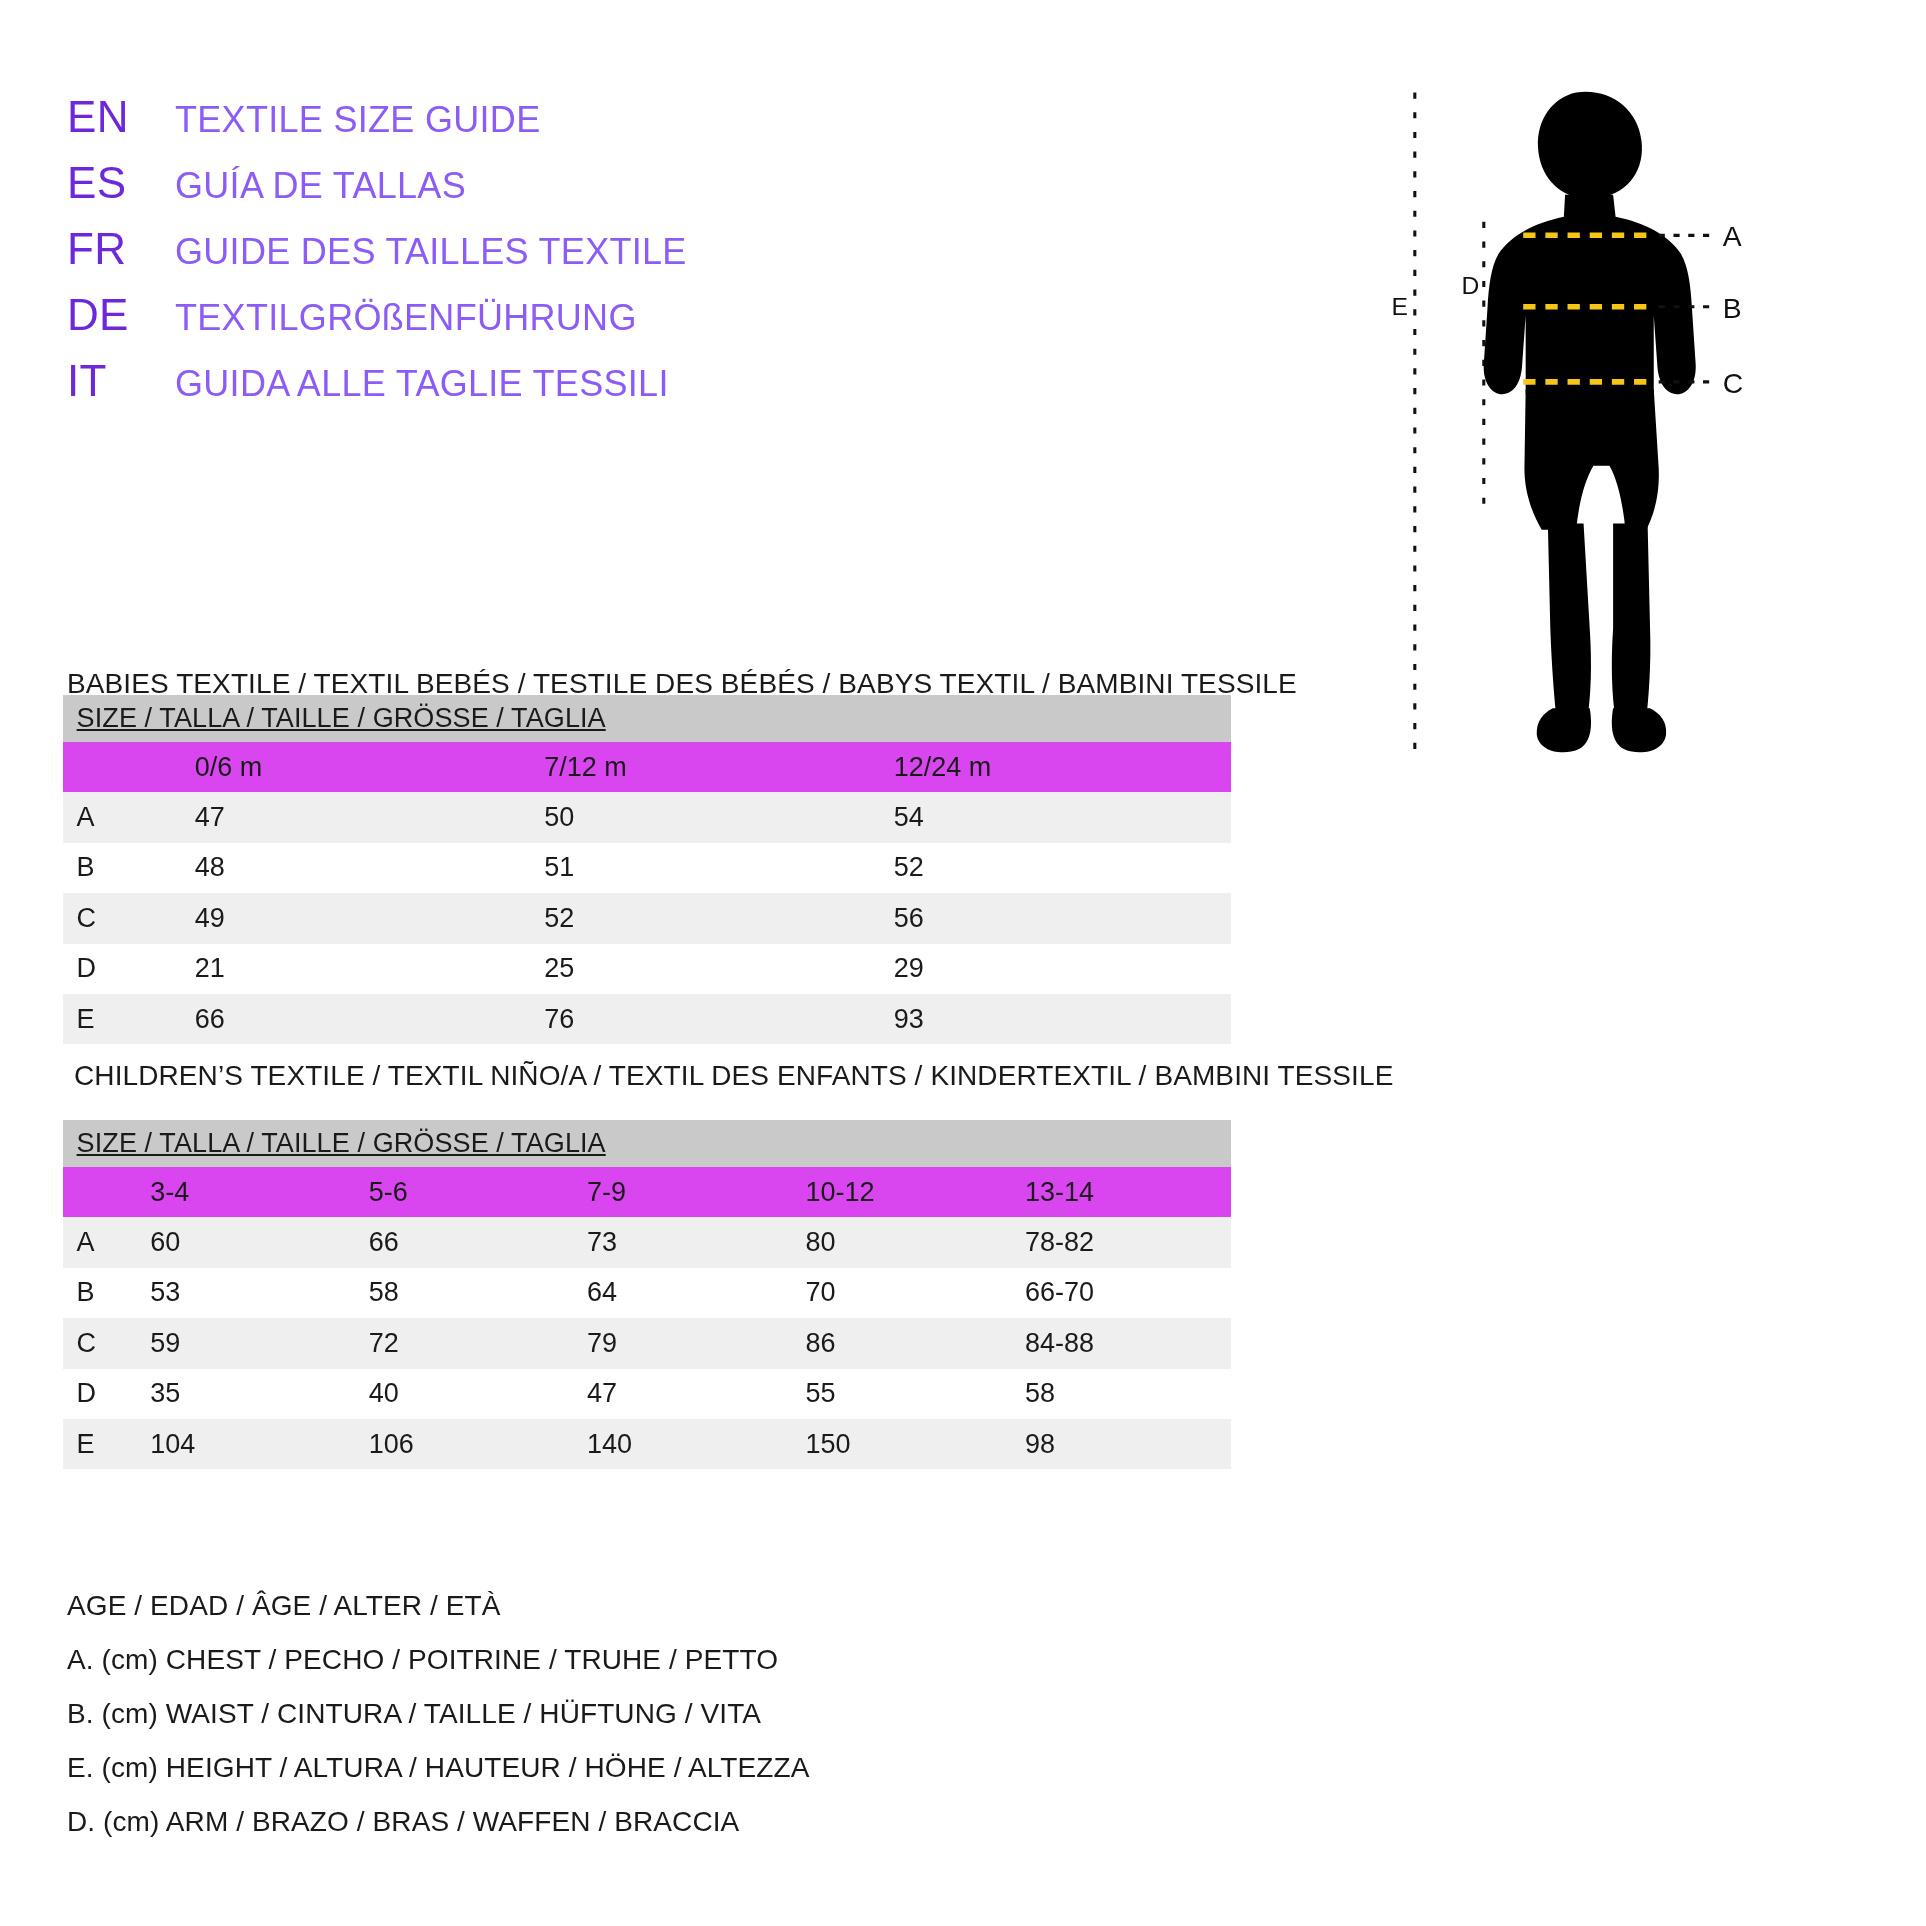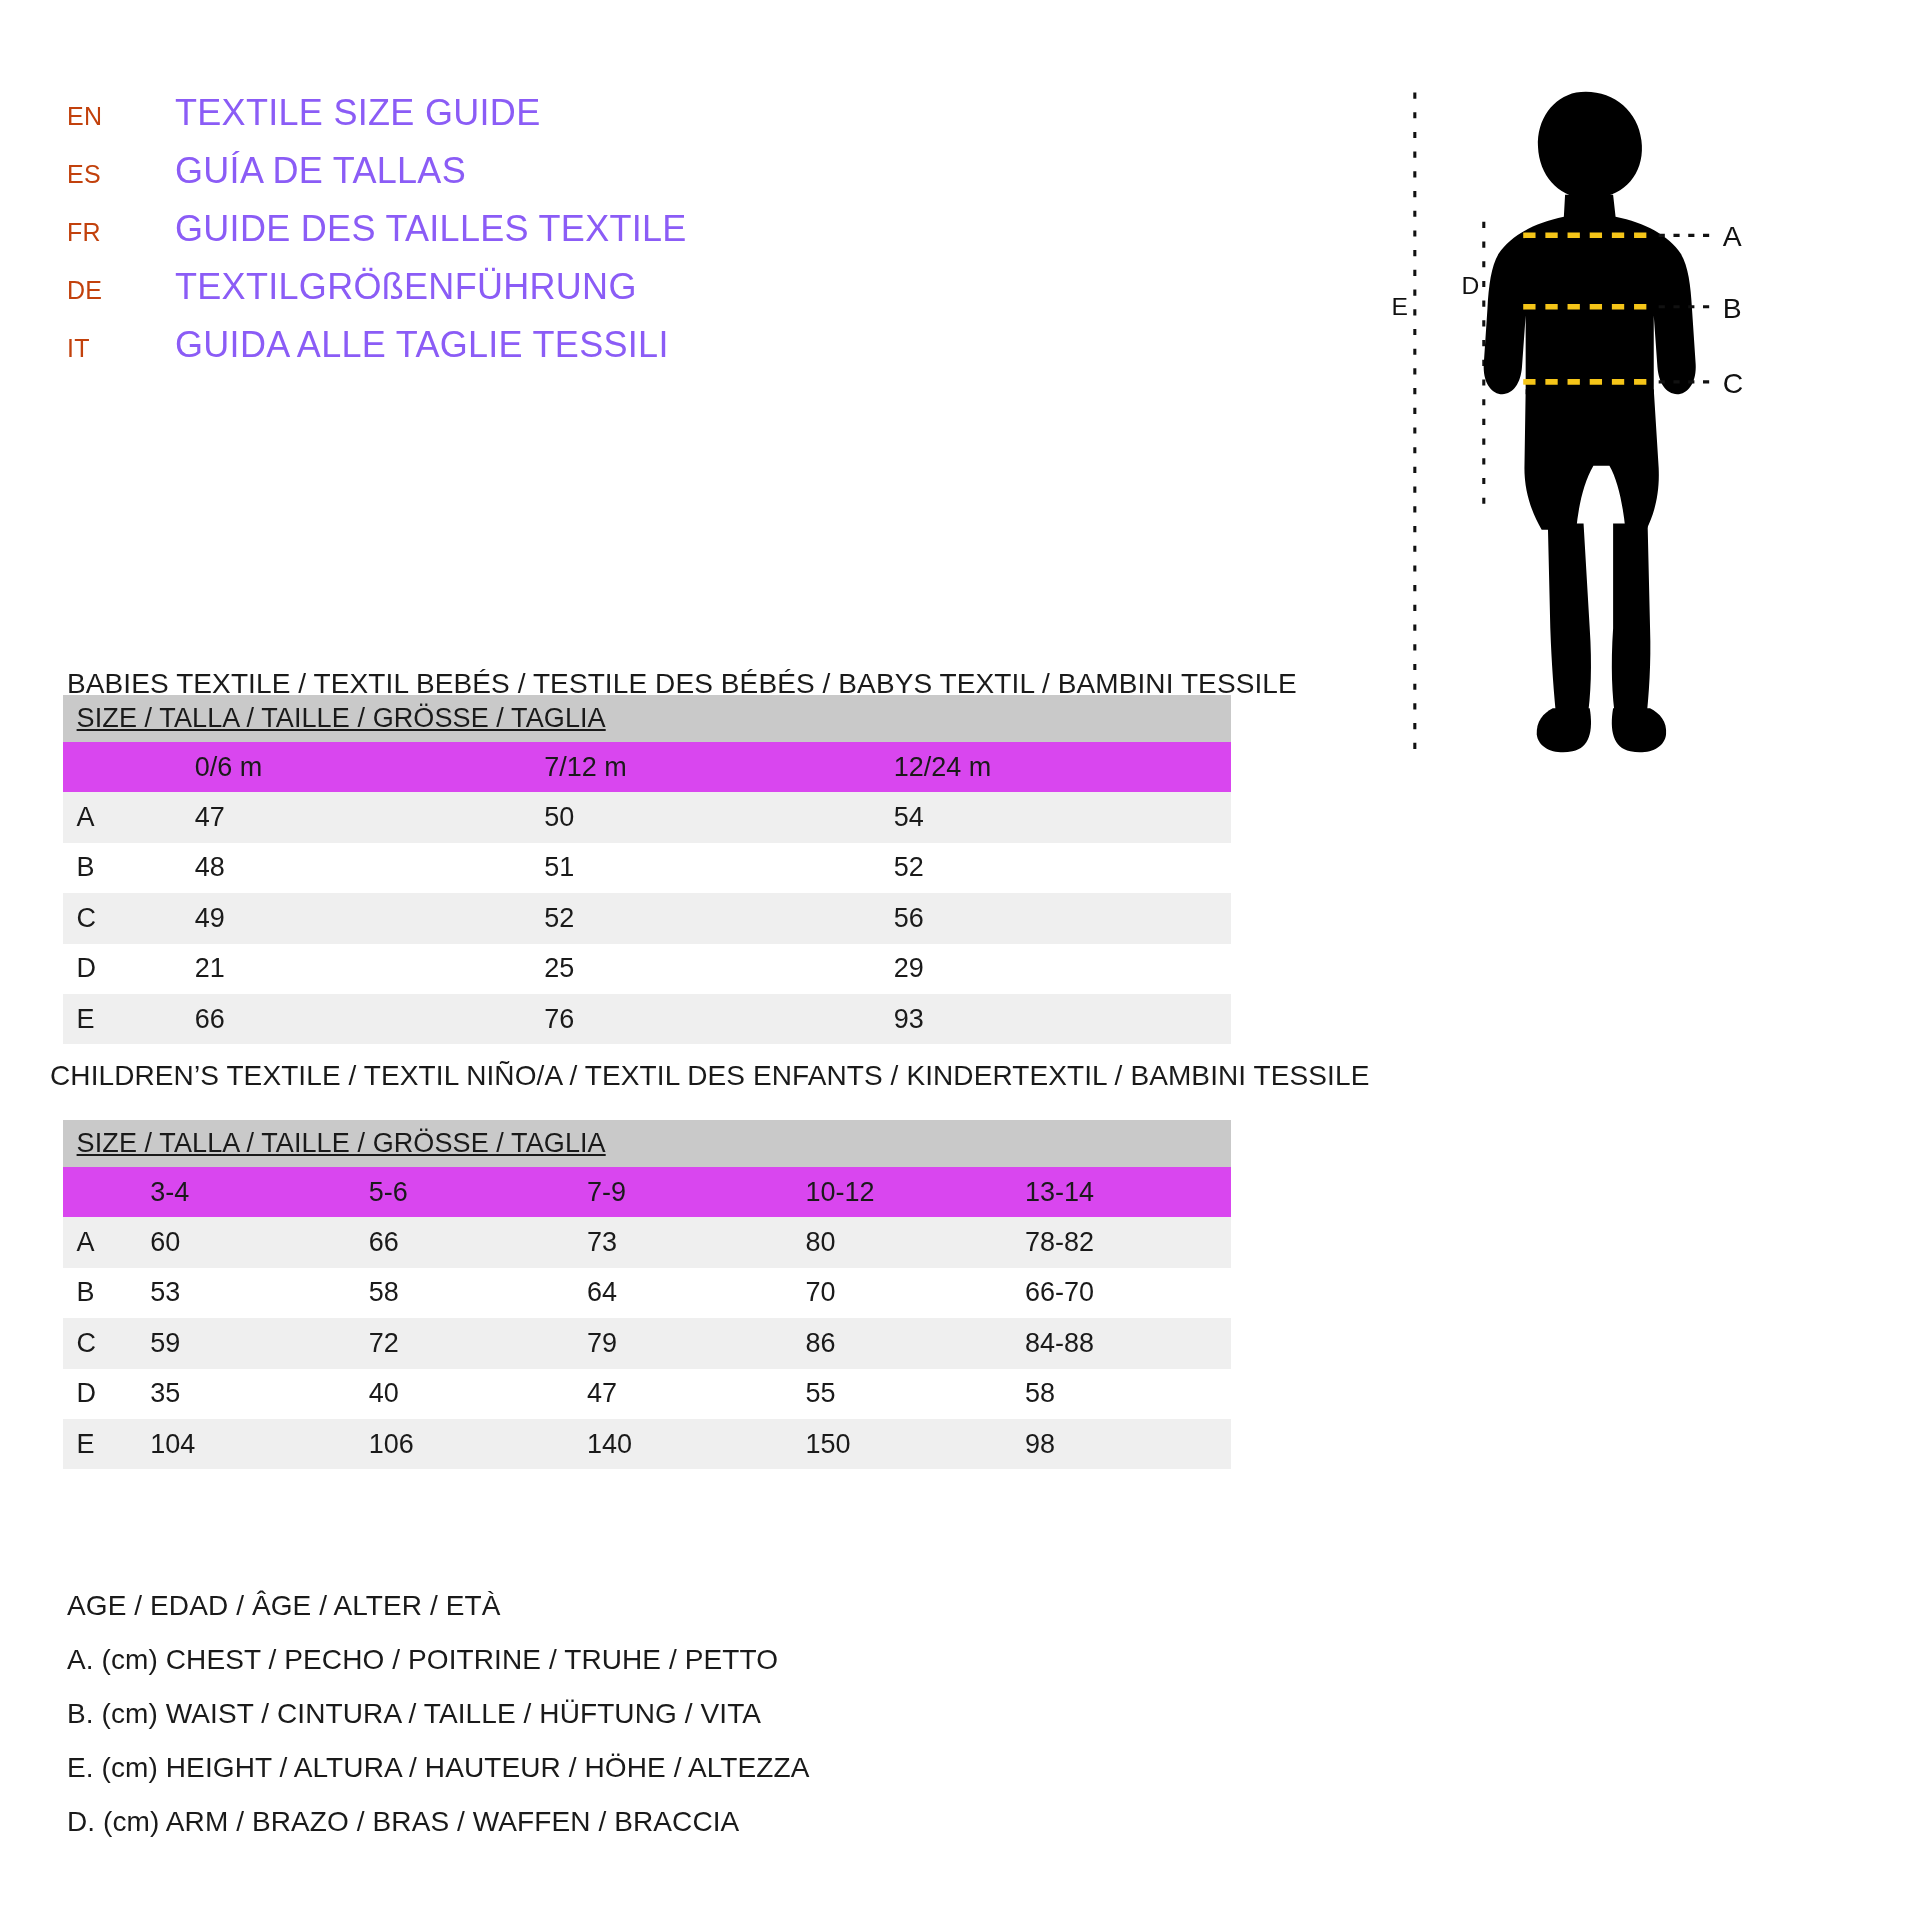--- a/index.html
+++ b/index.html
@@ -23,23 +23,23 @@
     top: 92px;
     width: 863px;
   }
   .lang-row {
     display: flex;
     align-items: baseline;
     margin-bottom: 16px;
   }
   .lang-code {
     width: 108px;
-    font-size: 25px;
+    font-size: 44px;
     letter-spacing: 0.3px;
-    color: #c2410c;
+    color: #6d28d9;
   }
   .lang-title {
     font-size: 36px;
     letter-spacing: 0.3px;
     color: #8b5cf6;
   }
 
   
   #figure-block {
     position: absolute;
@@ -56,21 +56,21 @@
 
   
   .section-title {
     position: absolute;
     font-size: 28px;
     color: #1a1a1a;
     letter-spacing: 0.1px;
     white-space: nowrap;
   }
   #babies-title { left: 67px; top: 668px; }
-  #children-title { left: 50px; top: 1060px; }
+  #children-title { left: 74px; top: 1060px; }
 
   
   .size-table {
     position: absolute;
     border-collapse: collapse;
     font-size: 27px;
     color: #1a1a1a;
   }
   #babies-table { left: 63px; top: 695px; width: 1168px; }
   #children-table { left: 63px; top: 1120px; width: 1168px; }

